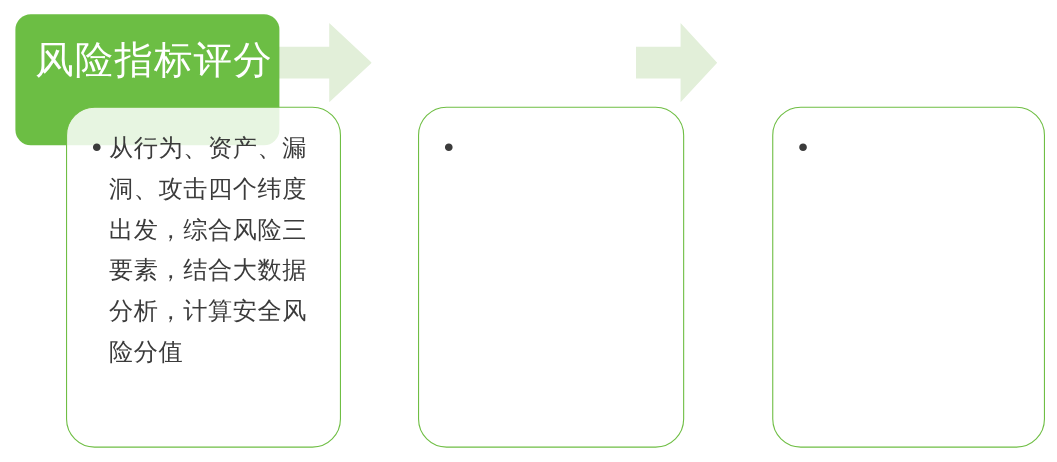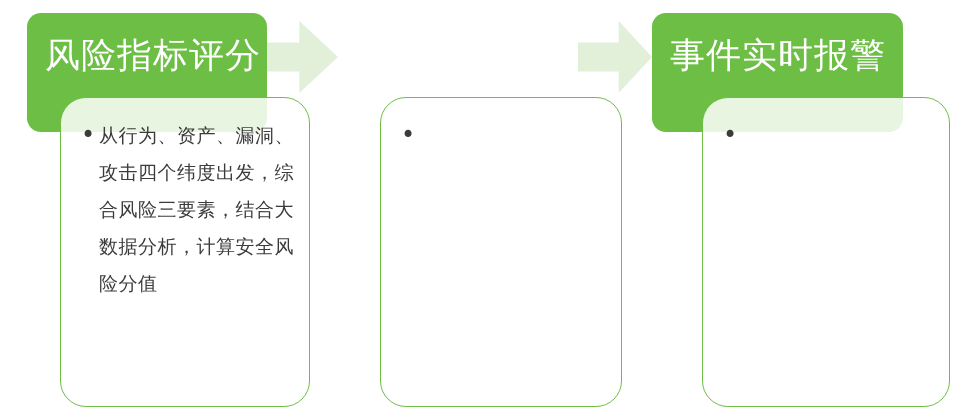--- a/index.html
+++ b/index.html
@@ -17,21 +17,21 @@
   .arrow1{left:252px;width:86px;}
   .arrow2{left:578px;width:74px;}
   
   .step-header{
     position:absolute;top:13px;height:119px;z-index:2;
     background:var(--header-fill,#6CBE44);
     border-radius:14px;
     display:flex;align-items:center;
     padding:0 6px 35px 18px;box-sizing:border-box;
   }
-  .h1{left:27px;width:240px;}
+  .h1{left:14px;width:240px;}
   .h2{left:332px;width:245px;}
   .h3{left:652px;width:251px;}
   .step-title{
     color:var(--header-text,#fff);
     font-size:35px;letter-spacing:1px;font-weight:500;
     white-space:nowrap;line-height:1.1;
   }
   
   .body-box{
     position:absolute;top:97px;height:310px;z-index:3;
@@ -45,37 +45,34 @@
   .b2{left:380px;width:242px;}
   .b3{left:702px;width:248px;}
   .bullet{
     flex:0 0 auto;width:18px;
     color:var(--body-text,#3B3B3B);
     font-size:24px;line-height:37px;
   }
   .body-text{
     flex:1 1 auto;
     color:var(--body-text,#3B3B3B);
-    font-size:19px;line-height:37px;
+    font-size:22px;line-height:37px;
     letter-spacing:0.5px;
   }
 </style>
 </head>
 <body>
 
 <div id="canvas" style="--bg: #FFFFFF; --header-fill: #6CBE44; --header-text: #FFFFFF; --arrow-fill: #E2EFD9; --body-border: #6FBE44; --body-text: #3B3B3B;">
 
   <div class="flow-arrow arrow1"></div>
   <div class="flow-arrow arrow2"></div>
 
   <div class="step-header h1">
     <span class="step-title">风险指标评分</span>
-  </div>
-  <div class="step-header h3">
-    <span class="step-title">事件实时报警</span>
   </div>
 
   <div class="body-box b1">
     <span class="bullet">•</span>
     <div class="body-text">从行为、资产、漏洞、攻击四个纬度出发，综合风险三要素，结合大数据分析，计算安全风险分值</div>
   </div>
   <div class="body-box b2">
     <span class="bullet">•</span>
   </div>
   <div class="body-box b3">

